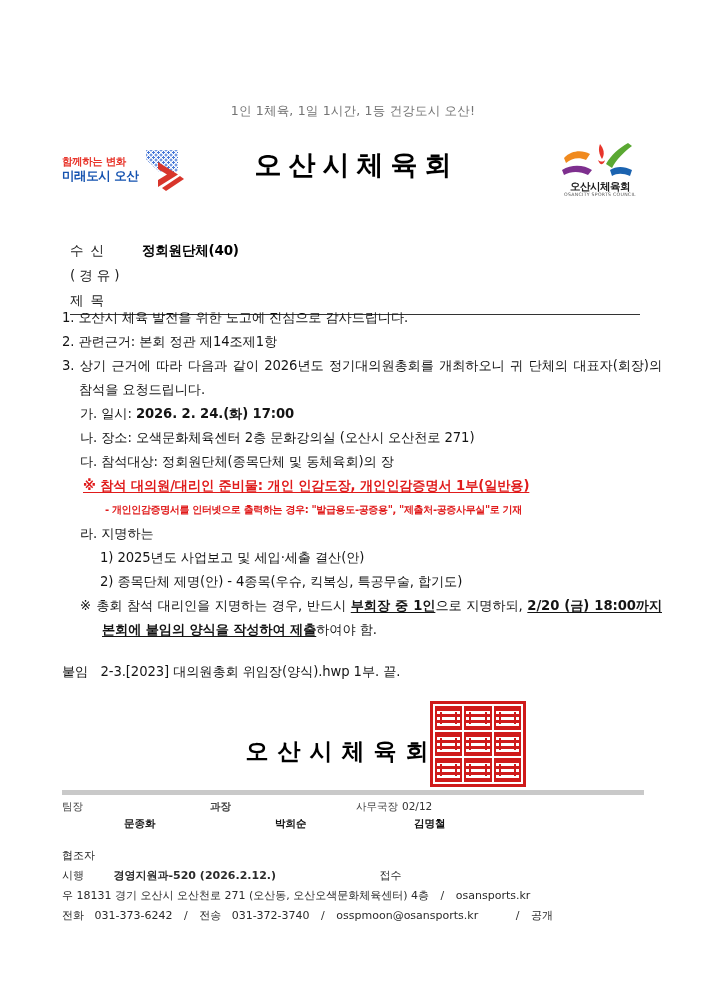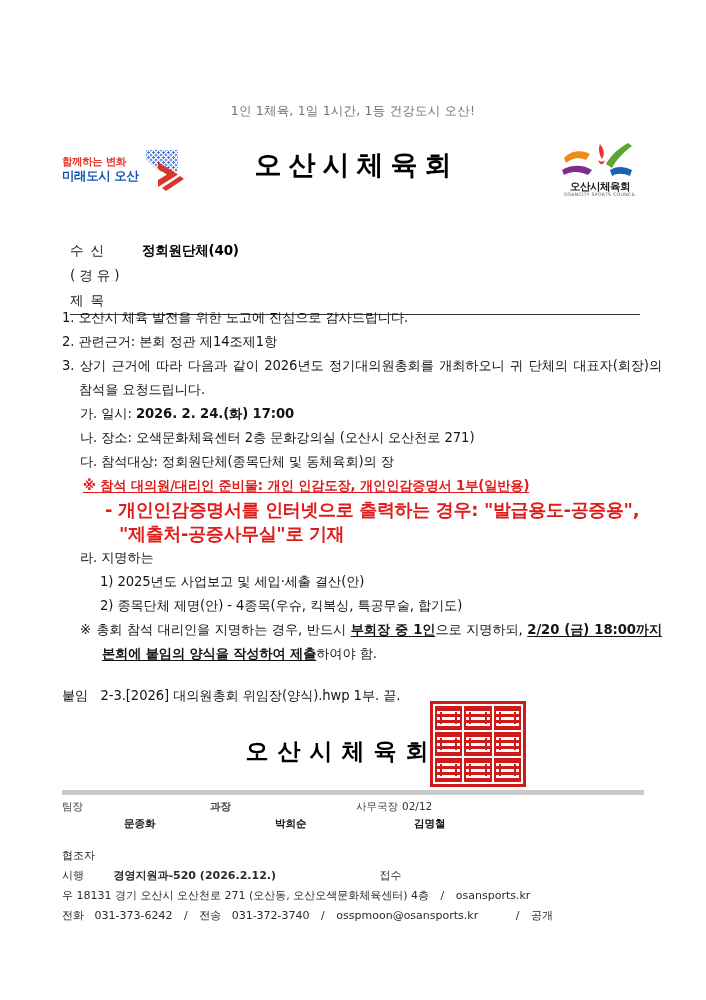--- a/index.html
+++ b/index.html
@@ -183,21 +183,21 @@
     font-weight: 700;
     padding-left: 37px;
     text-indent: -16px;
   }
   .note-red u { text-decoration: underline; text-underline-offset: 2px; }
   .note-red2 {
     color: #e01b1b;
     font-weight: 700;
     padding-left: 57px;
     text-indent: -14px;
-    font-size: 18px;
+    font-size: 10px;
     letter-spacing: -0.35px;
   }
   .star-note {
     padding-left: 40px;
     text-indent: -22px;
     text-align: justify;
     text-justify: inter-character;
   }
   .star-note b { font-weight: 700; }
   .star-note u { text-decoration: underline; text-underline-offset: 2px; }
@@ -376,21 +376,21 @@
     <p class="p ind2">라. 지명하는</p>
     <p class="p ind3">1) 2025년도 사업보고 및 세입·세출 결산(안)</p>
     <p class="p ind3">2) 종목단체 제명(안) - 4종목(우슈, 킥복싱, 특공무술, 합기도)</p>
 
     <p class="p star-note">
       <span>※ 총회 참석 대리인을 지명하는 경우, 반드시 </span><b><u>부회장 중 1인</u></b><span>으로 지명하되, </span><b><u>2/20 (금) 18:00까지 본회에 붙임의 양식을 작성하여 제출</u></b><span>하여야 함.</span>
     </p>
 
     <p class="p attach" style="margin-top:18px;">
       <span>붙임</span>
-      &nbsp;&nbsp;<span>2-3.[2026] 대의원총회 위임장(양식).hwp 1부.  끝.</span>
+      &nbsp;&nbsp;<span>2-3.[2023] 대의원총회 위임장(양식).hwp 1부.  끝.</span>
     </p>
   </div>
 
   <div class="sign-line">오산시체육회장</div>
   <div class="seal">
     <div class="seal-border"></div>
     <div class="seal-grid">
       <div class="sc"></div>
       <div class="sc"></div>
       <div class="sc"></div>

